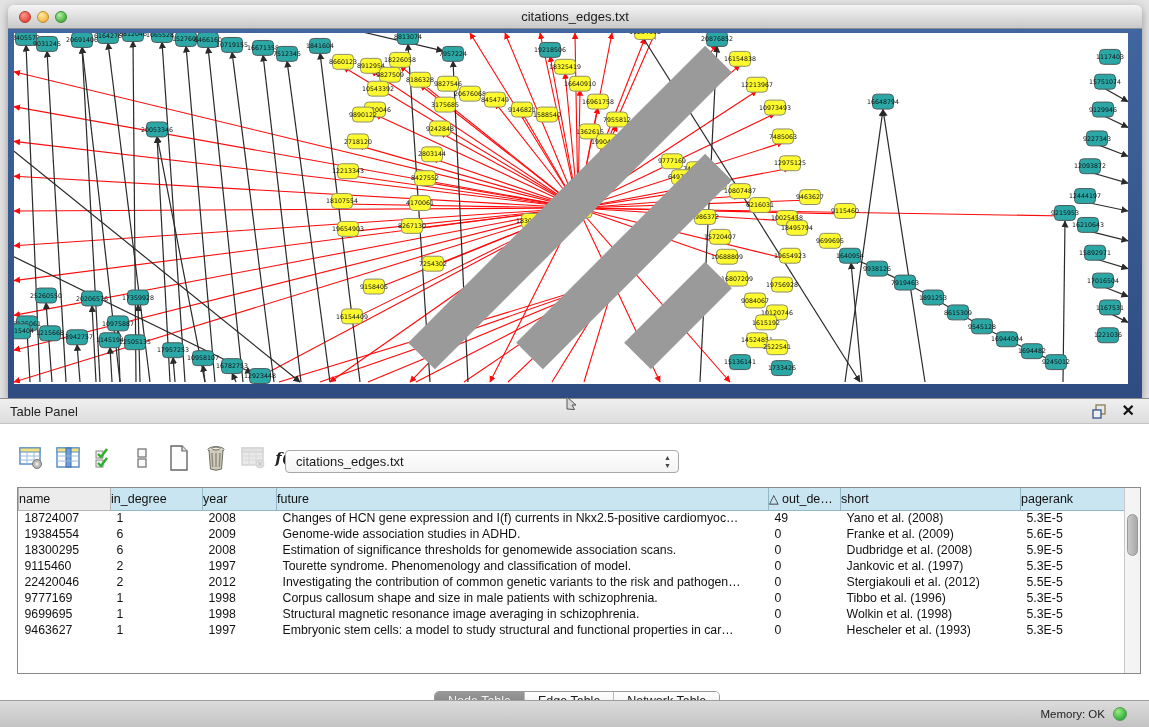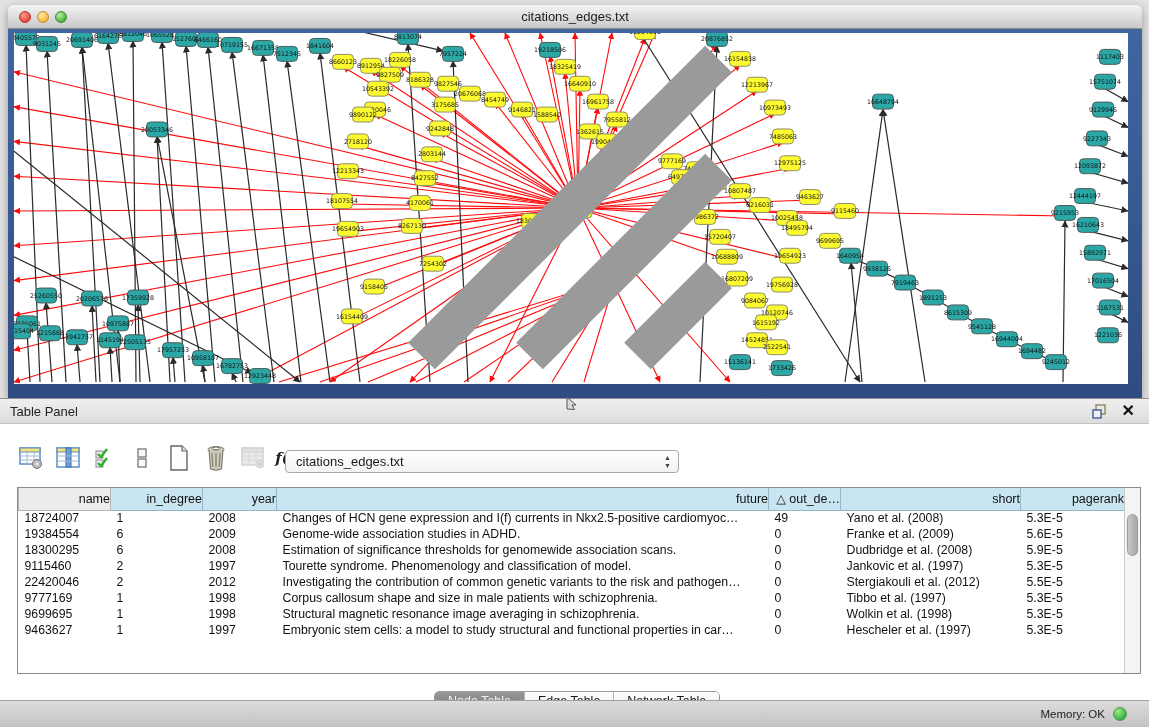--- a/index.html
+++ b/index.html
@@ -45,21 +45,21 @@
   .tb-icon { width:26px; height:26px; display:flex; align-items:center; justify-content:center; cursor:pointer; }
   .fx { font-family:"DejaVu Serif", serif; font-style:italic; font-weight:bold; font-size:15px; color:#222; }
   .dropdown { position:absolute; left:285px; top:51px; width:394px; height:23px;
     background:linear-gradient(#fff,#f3f3f3); border:1px solid #a8a8a8; border-radius:4px;
     font-size:13px; color:#1a1a1a; line-height:21px; padding-left:10px; cursor:pointer; }
   .dd-arrows { position:absolute; right:7px; top:3px; font-size:7px; color:#444; line-height:8px; text-align:center; }
 
   .table-wrap { position:absolute; left:17px; top:88px; width:1124px; height:187px;
     background:#fff; border:1px solid #8a8a8a; }
   table.grid { border-collapse:collapse; table-layout:fixed; width:1106px; font-size:12.3px; color:#111; }
-  table.grid th { height:22px; font-weight:normal; font-size:12.5px; text-align:right;
+  table.grid th { height:22px; font-weight:normal; font-size:12.5px; text-align:left;
     background:#c9e5f1; border:1px solid #93b9c9; border-top:none; }
   table.grid th.plain { background:#ececec; border-color:#b5b5b5; }
   table.grid td { height:16px; padding:0 2px 0 6px; white-space:nowrap; overflow:hidden; }
   .vscroll { position:absolute; right:0; top:0; bottom:0; width:16px; background:#f4f4f4;
     border-left:1px solid #c9c9c9; }
   .vthumb { position:absolute; left:2px; top:26px; width:11px; height:42px; border-radius:6px;
     background:linear-gradient(90deg,#c9c9c9,#a8a8a8); border:1px solid #9a9a9a; cursor:pointer; }
 
   .tabs { position:absolute; left:434px; top:277px; display:flex; border:1px solid #9a9a9a;
     border-radius:5px; overflow:hidden; background:#fff;margin-top:15px; }
@@ -616,39 +616,39 @@
             <td>0</td>
             <td>Stergiakouli et al. (2012)</td>
             <td>5.5E-5</td>
           </tr>
           <tr>
             <td>9777169</td>
             <td>1</td>
             <td>1998</td>
             <td>Corpus callosum shape and size in male patients with schizophrenia.</td>
             <td>0</td>
-            <td>Tibbo et al. (1997)</td>
+            <td>Tibbo et al. (1996)</td>
             <td>5.3E-5</td>
           </tr>
           <tr>
             <td>9699695</td>
             <td>1</td>
             <td>1998</td>
             <td>Structural magnetic resonance image averaging in schizophrenia.</td>
             <td>0</td>
             <td>Wolkin et al. (1998)</td>
             <td>5.3E-5</td>
           </tr>
           <tr>
             <td>9463627</td>
             <td>1</td>
             <td>1997</td>
             <td>Embryonic stem cells: a model to study structural and functional properties in car…</td>
             <td>0</td>
-            <td>Hescheler et al. (1997)</td>
+            <td>Hescheler et al. (1993)</td>
             <td>5.3E-5</td>
           </tr>
         </tbody>
     </table>
     <div class="vscroll">
       <div class="vthumb"></div>
     </div>
   </div>
 
   <div class="tabs" id="tabs-row">

